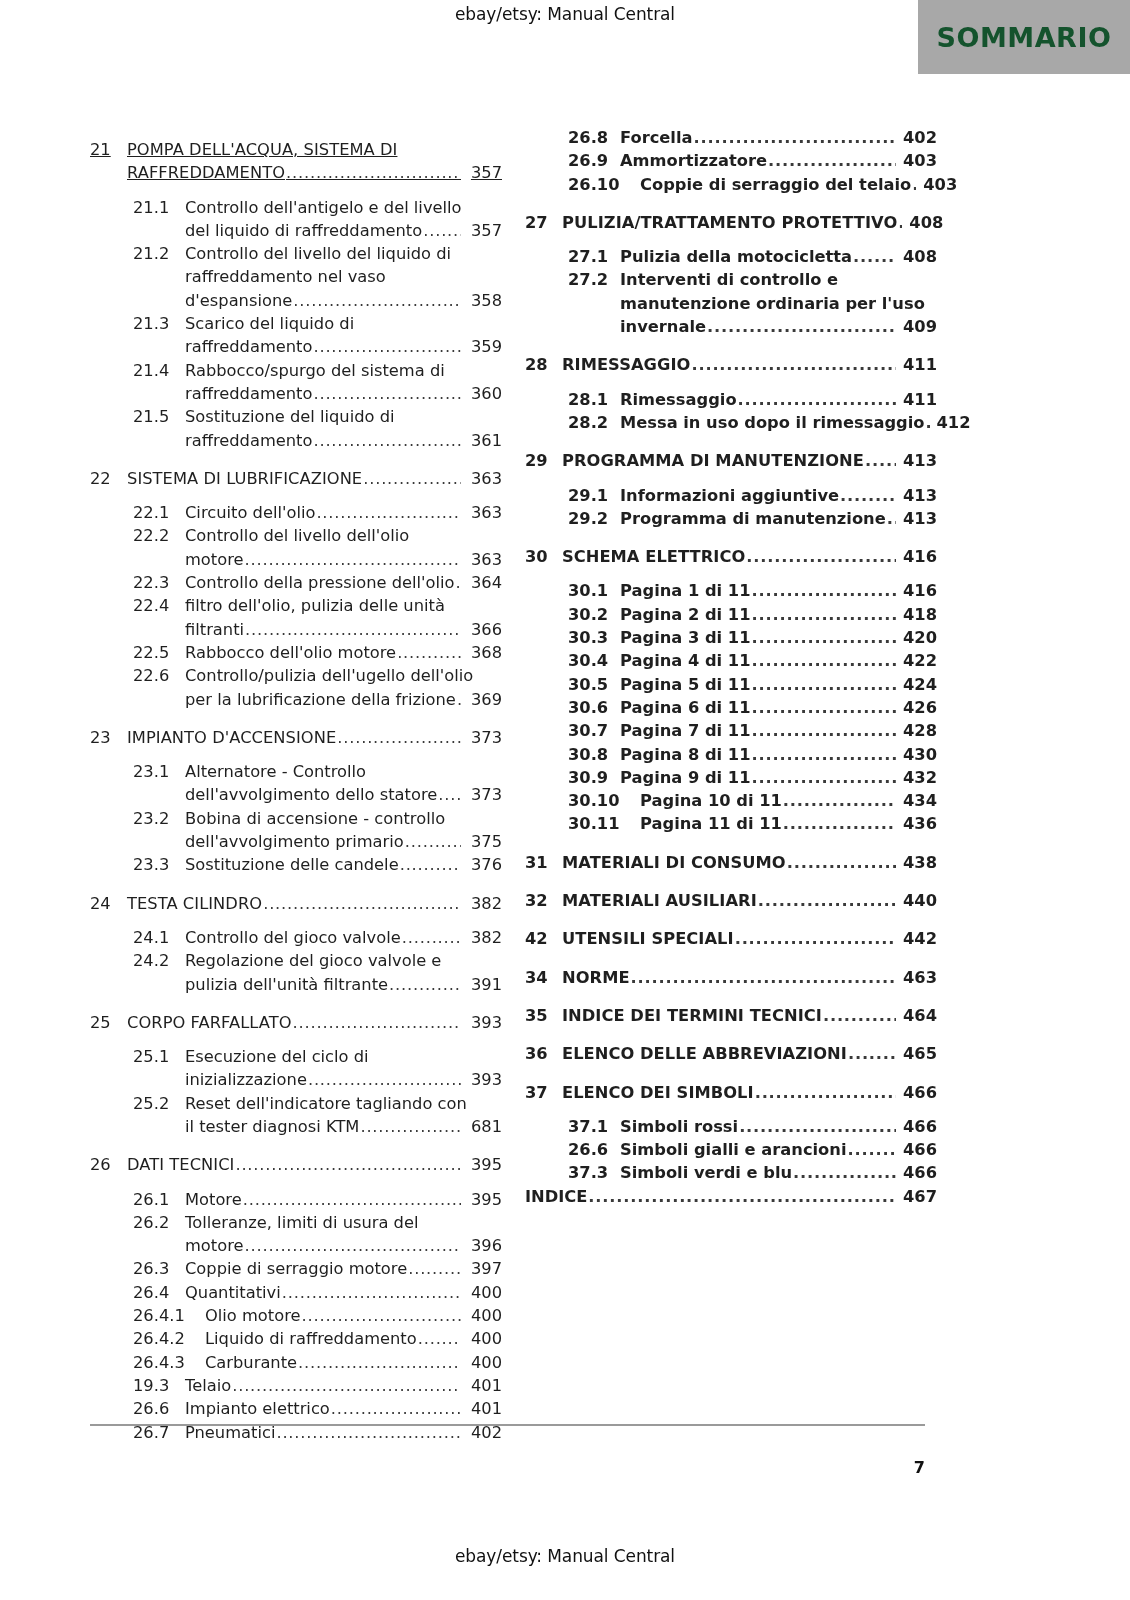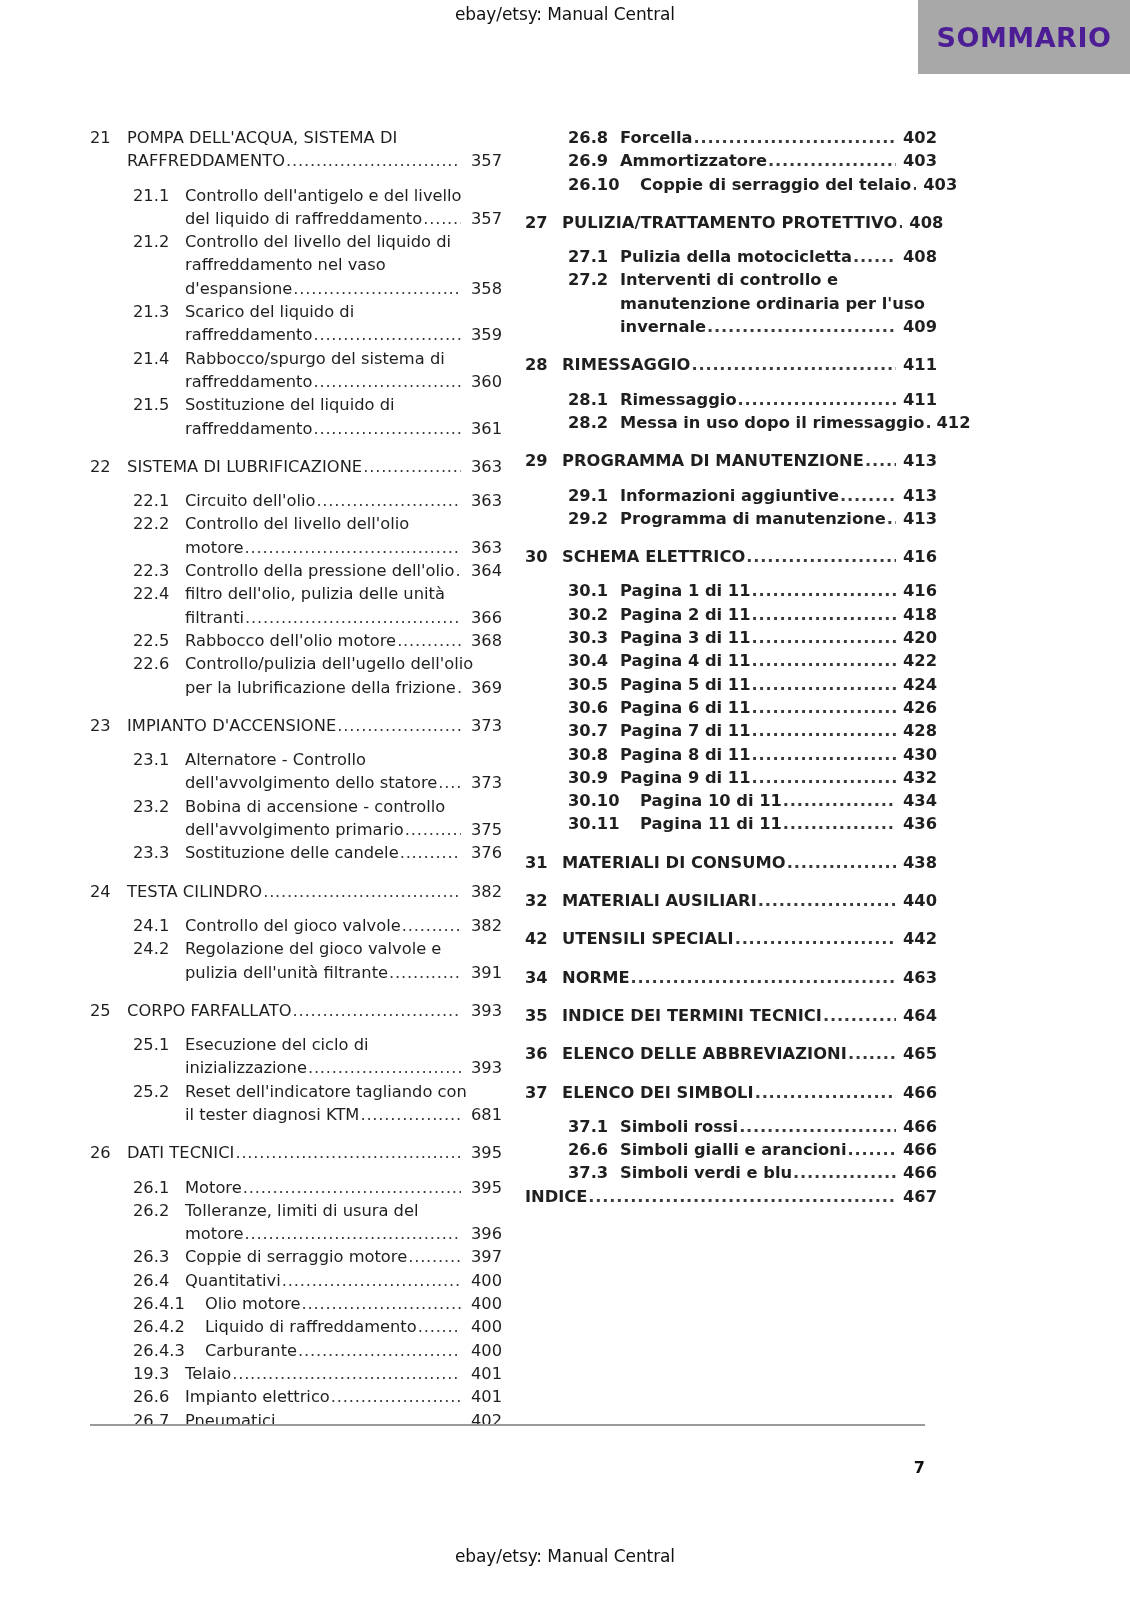--- a/index.html
+++ b/index.html
@@ -36,21 +36,21 @@
     background: #a8a8a8;
     display: flex;
     align-items: center;
     justify-content: center;
   }
   .chapter-tab span {
     font-family: "DejaVu Sans", "Liberation Sans", sans-serif;
     font-weight: bold;
     font-size: 27px;
     letter-spacing: 0.5px;
-    color: #4c1d95;
+    color: #14532d;
   }
 
   
   .toc {
     position: absolute;
     top: 126px;
     left: 0;
     width: 1130px;
     height: 1240px;
   }
@@ -65,21 +65,21 @@
   .entry {
     display: flex;
     align-items: baseline;
     font-size: 16.3px;
     line-height: 23.3px;
     color: #1f1f1f;
   }
   .entry.chapter {
     margin-top: 15px;
   }
-  .entry.chapter:first-child { margin-top: 0; }
+  .entry.chapter:first-child { margin-top: 12px; text-decoration: underline; }
   .entry.sub.first-sub { margin-top: 11px; }
 
   .num {
     flex: 0 0 auto;
     text-align: left;
   }
   .entry.chapter > .num { width: 37px; }
   .entry.sub > .num     { width: 52px; margin-left: 43px; }
   .entry.subsub > .num  { width: 72px; margin-left: 43px; }
   .entry.plain > .num   { width: 0px; }

